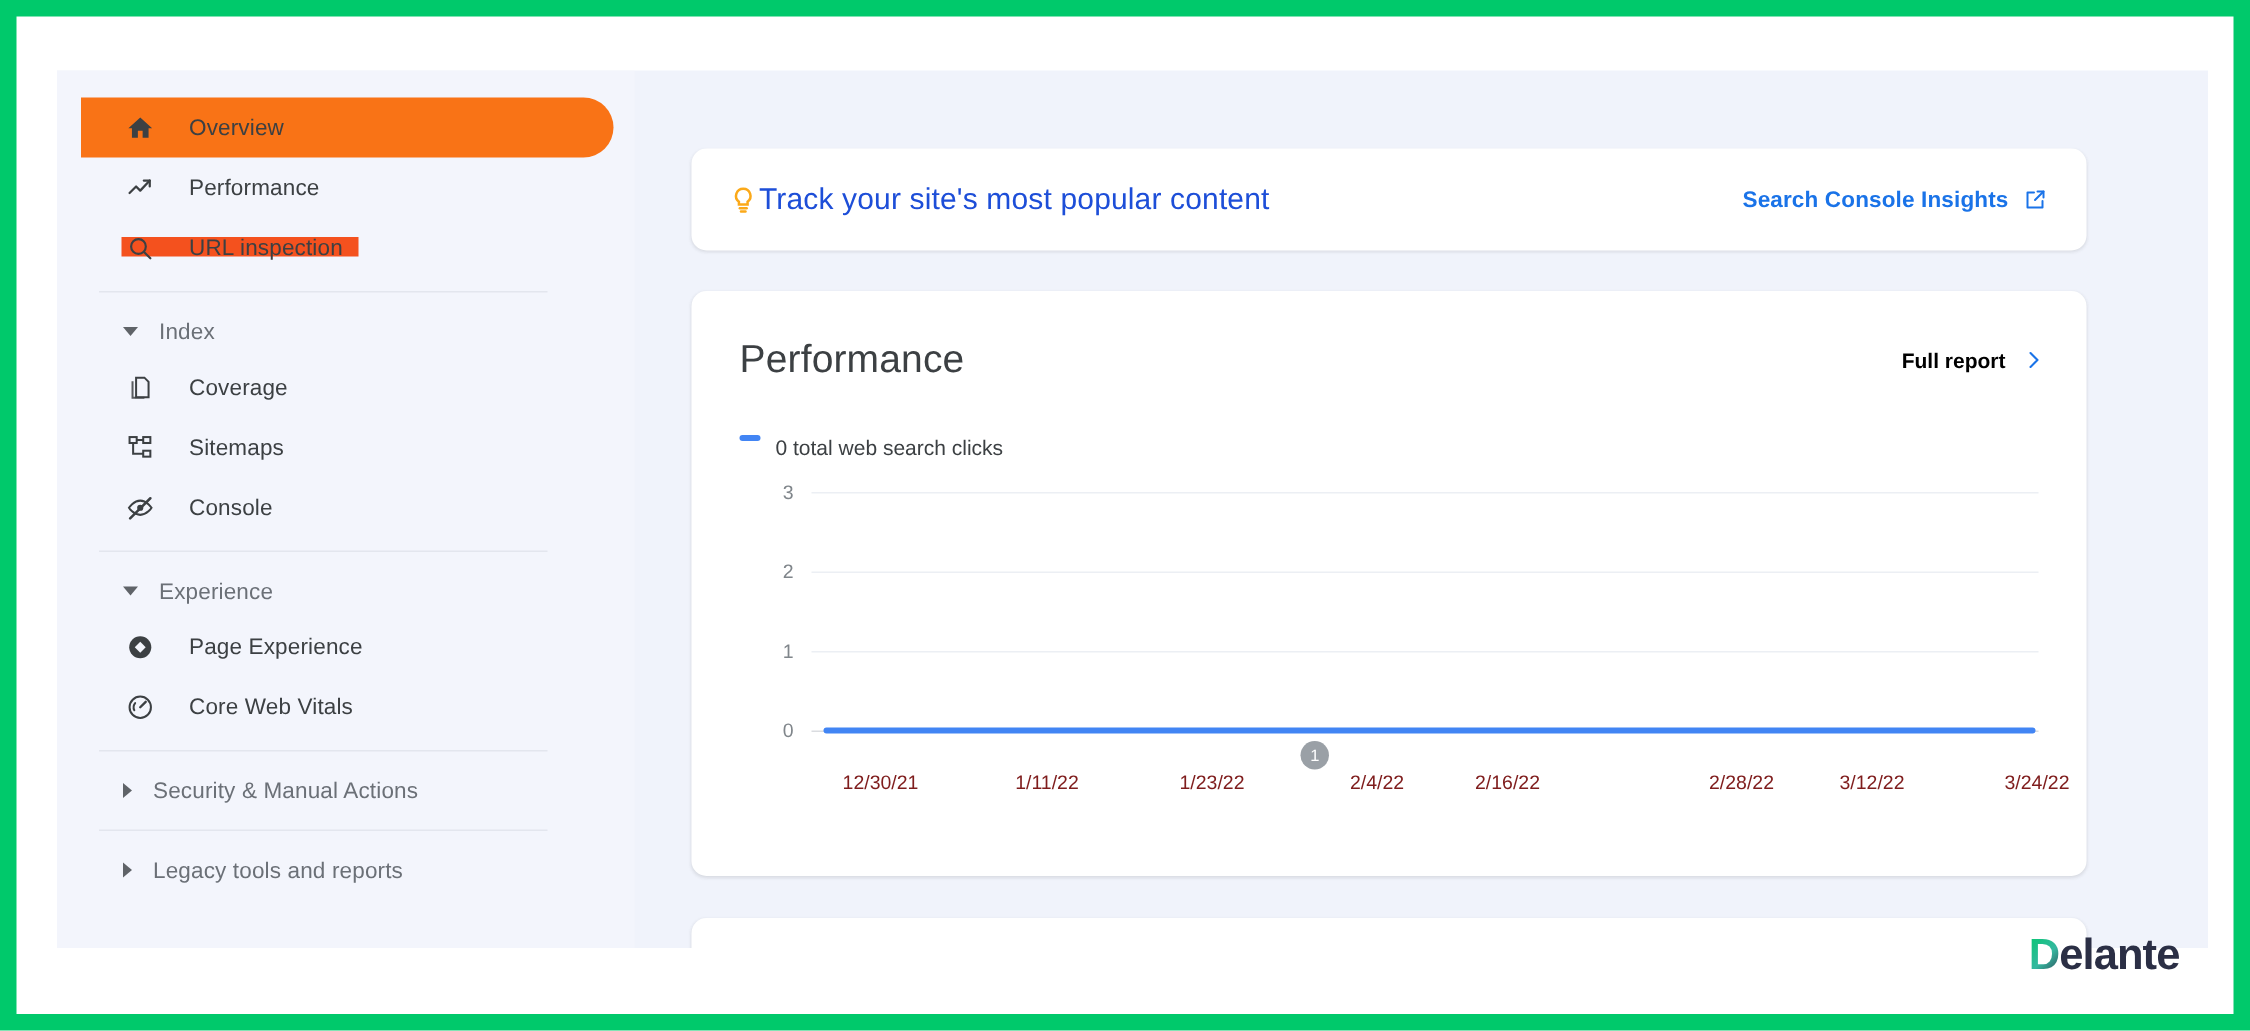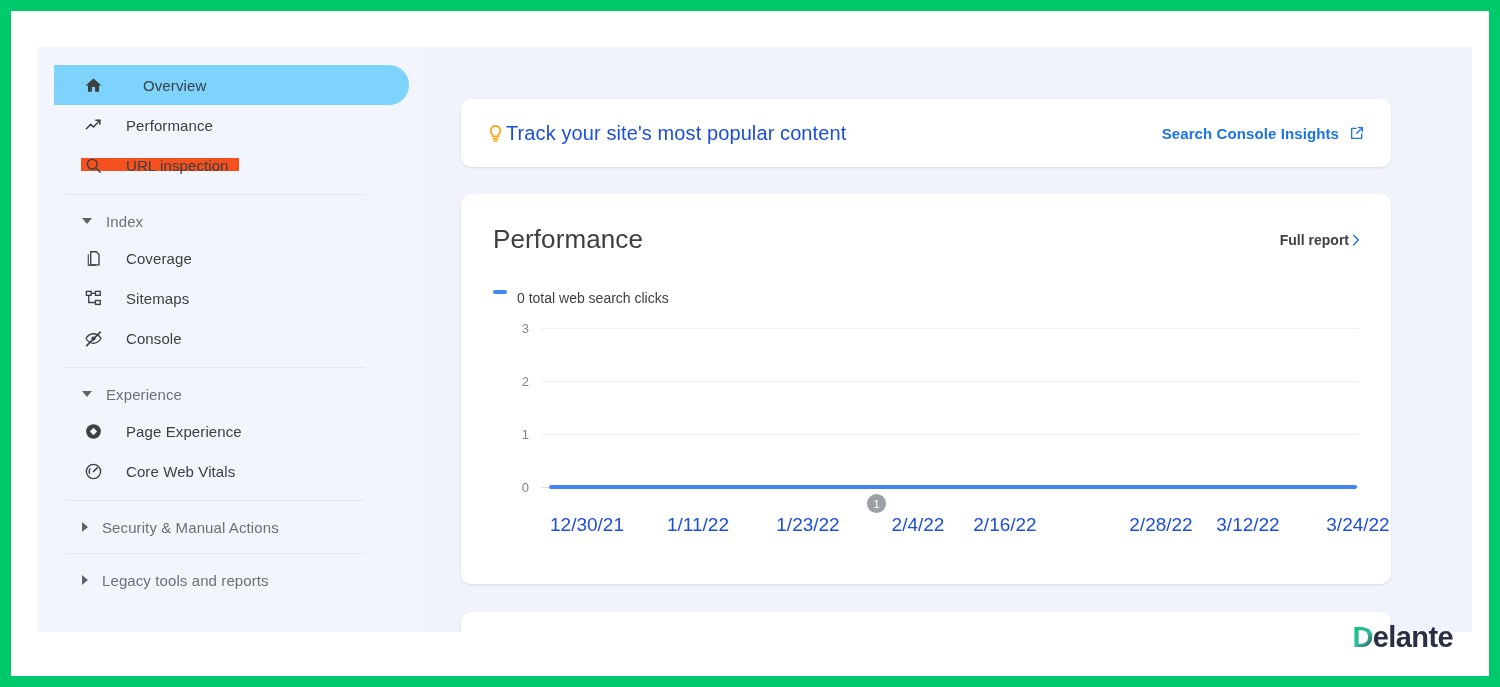--- a/index.html
+++ b/index.html
@@ -41,21 +41,21 @@
   .nav-item {
     position: relative;
     display: flex;
     align-items: center;
     height: 40px;
     margin: 0 14px 0 16px;
     padding-left: 28px;
     border-radius: 0 20px 20px 0;
     cursor: pointer;
   }
-  .nav-item.is-active { background: #7dd3fc; gap: 17px; }
+  .nav-item.is-active { background: #f97316; }
 
   .nav-icon {
     width: 22px; height: 22px;
     flex: 0 0 22px;
     display: flex; align-items: center; justify-content: center;
     color: #3c4043;
   }
   .nav-icon svg { display: block; }
 
   .nav-label {
@@ -168,23 +168,24 @@
   #perf-title {
     font-size: 26px;
     color: #3c4043;
     font-weight: normal;
     letter-spacing: .1px;
   }
   #full-report {
     margin-left: auto;
     display: flex;
     align-items: center;
+    gap: 12px;
     font-size: 14px;
     font-weight: bold;
-    color: #404040;
+    color: #000000;
     cursor: pointer;
     text-decoration: none;
   }
 
   #legend {
     position: absolute;
     left: 32px; top: 96px;
     display: flex;
     align-items: flex-start;
     gap: 10px;
@@ -253,22 +254,22 @@
   }
   #xaxis {
     position: absolute;
     left: 48px; right: 0;
     top: 192px;
     height: 20px;
   }
   .xtick {
     position: absolute;
     transform: translateX(-50%);
-    font-size: 19px;
-    color: #1d4ed8;
+    font-size: 13px;
+    color: #7f1d1d;
     white-space: nowrap;
   }
 
   
   #next-card {
     left: 38px; top: 565px;
     width: 930px; height: 120px;
   }
 
   

